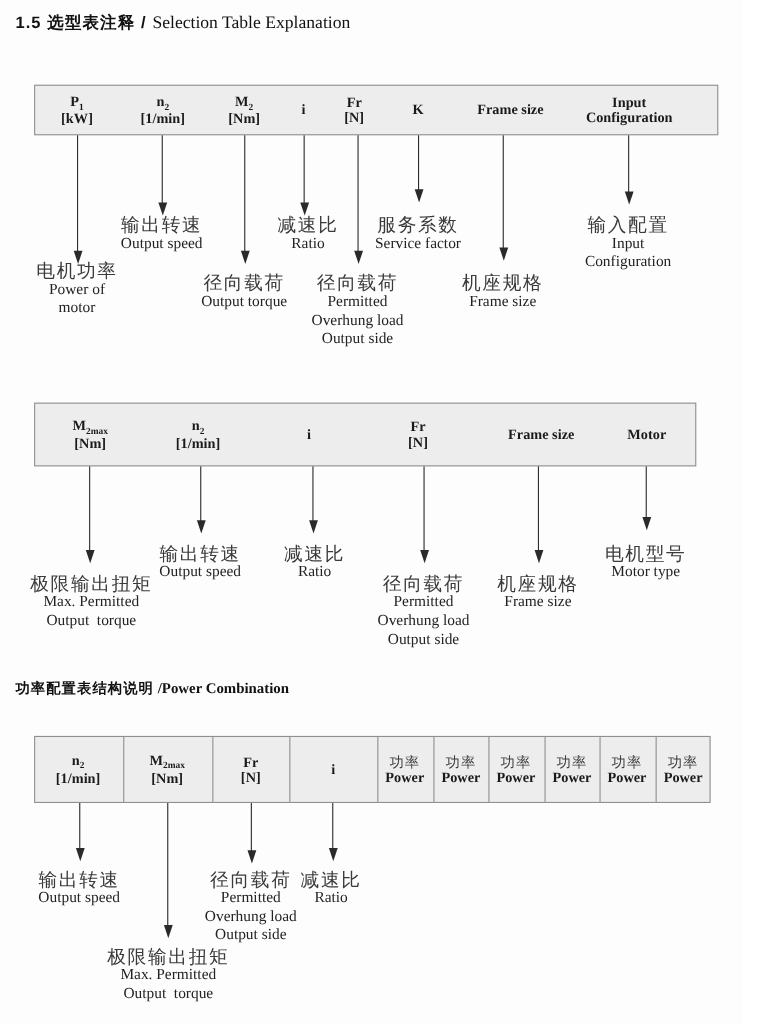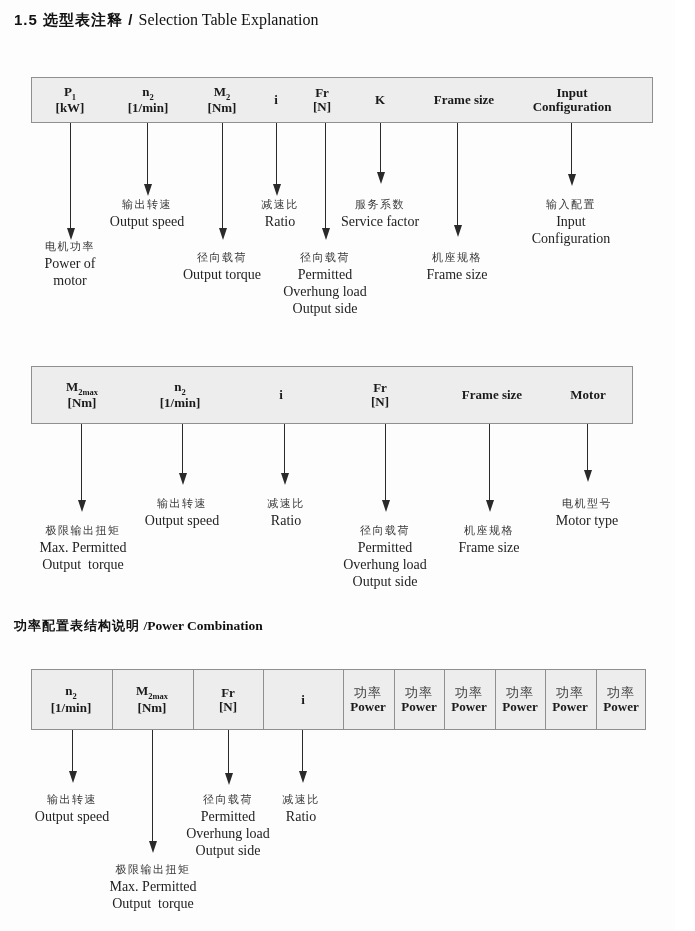--- a/index.html
+++ b/index.html
@@ -16,21 +16,21 @@
         justify-content:center;align-items:center;box-sizing:border-box;
         font-weight:bold;font-size:13px;text-align:center;white-space:nowrap;line-height:14px;}
   .cell.single{justify-content:center;}
   .cell sub{font-size:8.5px;line-height:1;}
   .cell .zhline{font-family:"Liberation Sans","DejaVu Sans",sans-serif;font-weight:normal;font-size:13px;letter-spacing:1px;color:#404040;}
   .arrow-line{position:absolute;width:1px;background:#2a2a2a;}
   .arrow-head{position:absolute;width:0;height:0;transform:translateX(-50%);
               border-left:4.5px solid transparent;border-right:4.5px solid transparent;
               border-top:12px solid #2a2a2a;}
   .callout{position:absolute;transform:translateX(-50%);text-align:center;line-height:17px;white-space:pre;}
-  .callout .zh{font-family:"Liberation Sans","DejaVu Sans",sans-serif;font-size:11px;letter-spacing:1.5px;color:#3a3a3a;}
+  .callout .zh{font-family:"Liberation Sans","DejaVu Sans",sans-serif;font-size:17px;letter-spacing:1.5px;color:#3a3a3a;}
   .callout .en{font-family:"Liberation Serif",serif;font-size:14px;color:#222;}
 </style>
 </head>
 <body>
 
 <div id="page">
   <div class="title"><span class="zh">1.5 选型表注释</span><span class="zh"> / </span><span class="en">Selection Table Explanation</span></div>
 
   <div class="heading" style="top:617px;"><span class="zh">功率配置表结构说明</span><span> /</span><span>Power Combination</span></div>
 <div class="tbox" style="left: 31px; top: 77px; width: 622px; height: 46px;"></div>

